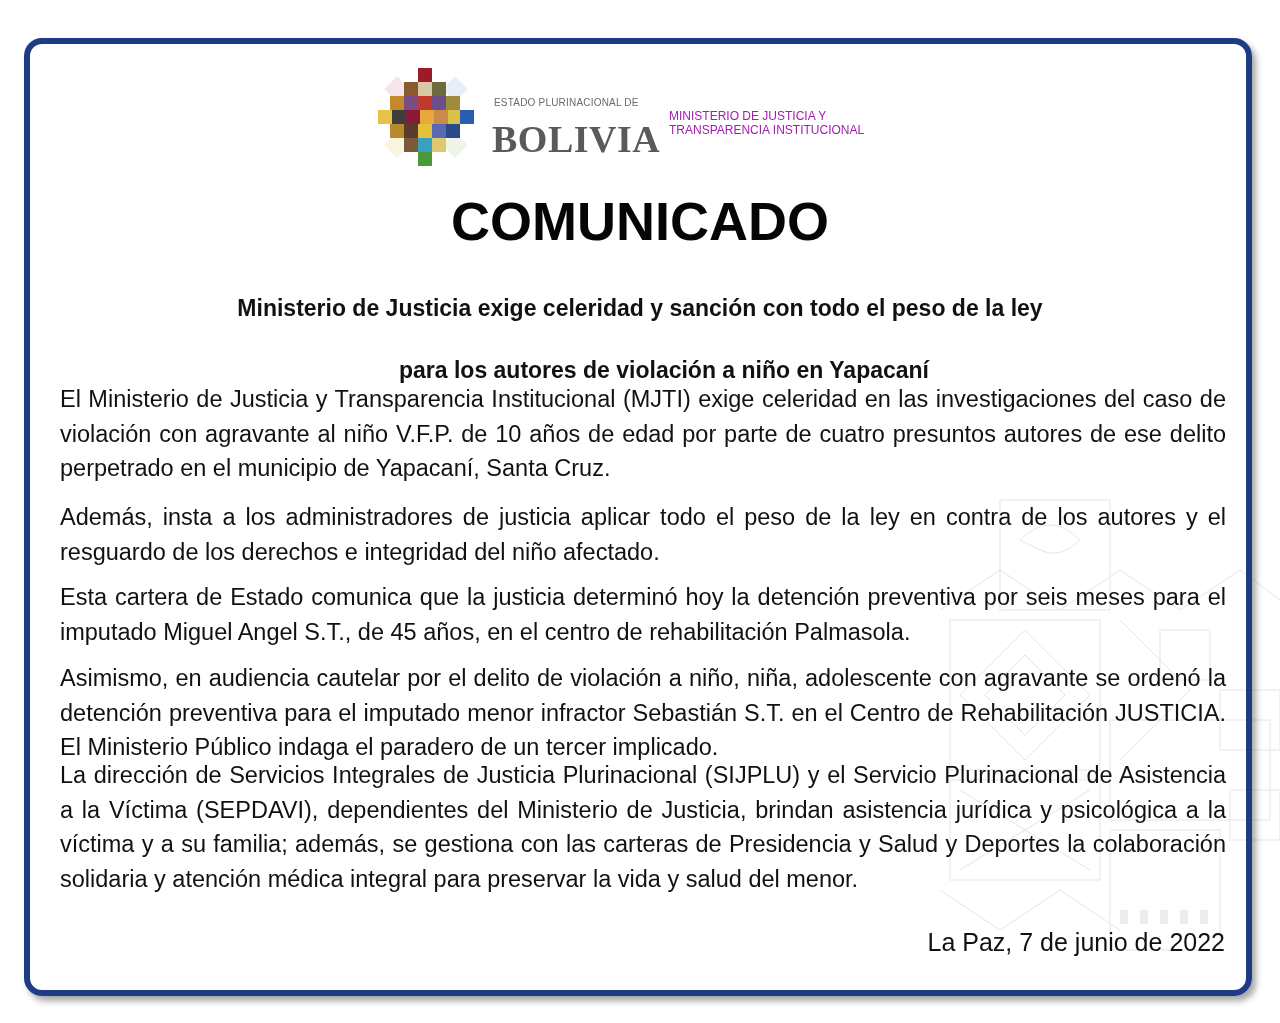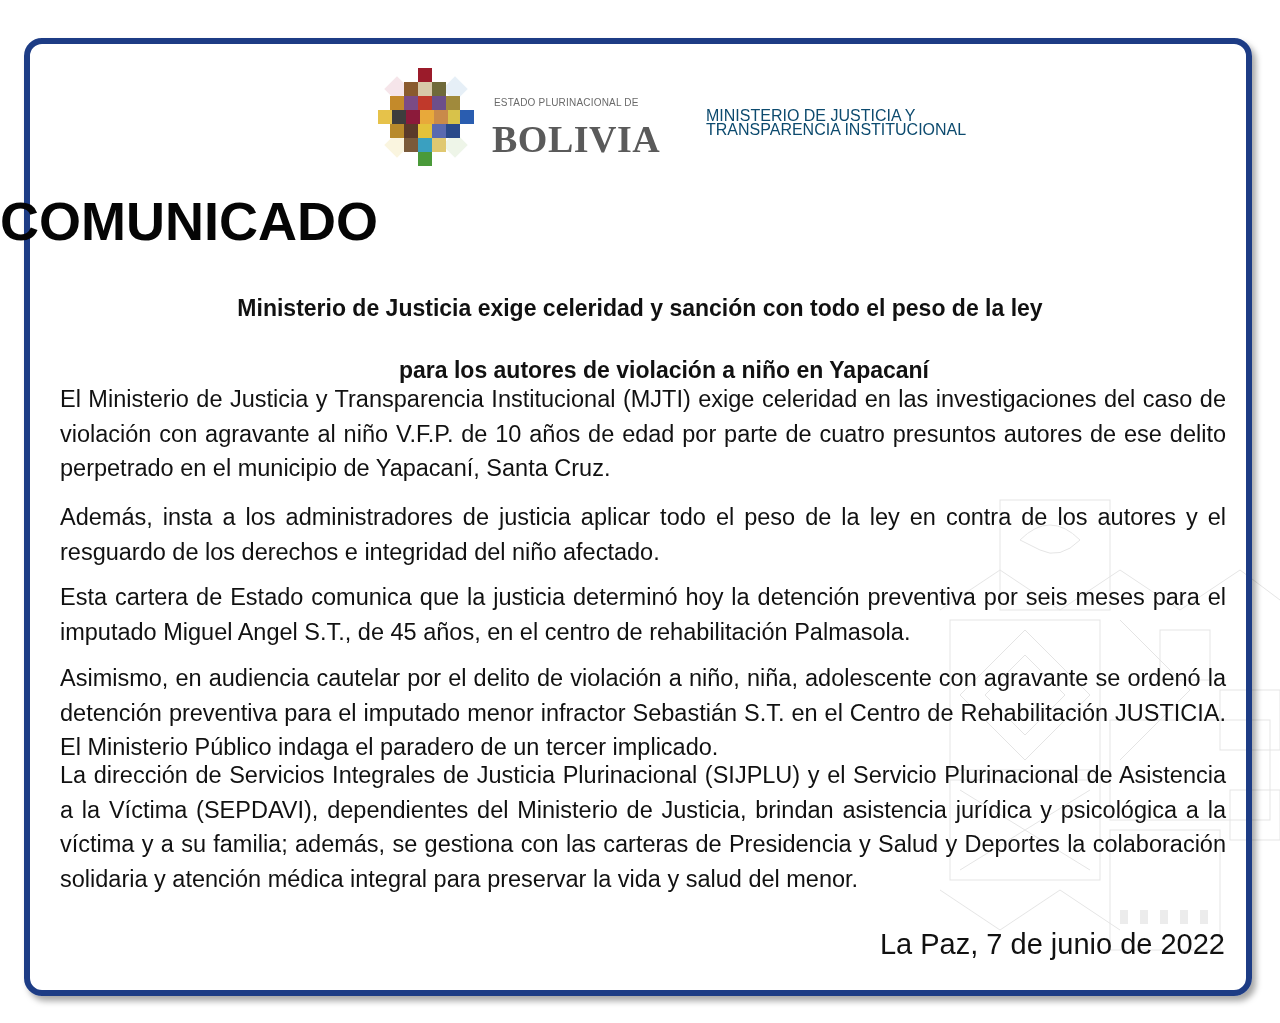--- a/index.html
+++ b/index.html
@@ -19,45 +19,45 @@
   .logo-row { position: absolute; left: 0; top: 0; width: 1244px; height: 180px; }
   .logo-icon { position: absolute; left: 378px; top: 66px; width: 96px; height: 102px; }
   .estado {
     position: absolute; left: 494px; top: 97px; font-size: 10px; color: #6a6a6a; letter-spacing: 0.2px;
   }
   .bolivia {
     position: absolute; left: 492px; top: 120px; font-family: "Liberation Serif", serif; font-weight: bold;
     font-size: 38px; color: #5a5a5a; letter-spacing: 0.5px; line-height: 38px;
   }
   .ministry {
-    position: absolute; left: 706px; top: 109px; font-size: 16px; color: #0c4a6e; line-height: 14px;
+    position: absolute; left: 669px; top: 109px; font-size: 12px; color: #a21caf; line-height: 14px;
   }
   .title {
-    position: absolute; left: 0; width: 1280px; top: 190px; 
+    position: absolute; left: 0; width: 1280px; top: 190px; text-align: center;
     font-weight: bold; font-size: 54px; color: #050505; letter-spacing: 0px;
     font-family: "Liberation Sans", sans-serif;
   }
   .subtitle {
     position: absolute; left: 0; width: 1280px; text-align: center; font-weight: bold;
     font-size: 23px; color: #111;
   }
   .sub1 { top: 295px; text-align: center; }
   .sub2 { top: 357px; padding-left: 24px; }
   .body-text {
     position: absolute; left: 60px; width: 1166px; font-size: 23.5px; line-height: 34.5px;
     text-align: justify; color: #111;
   }
   .body-text p { margin: 0; }
   .p1 { top: 382px; }
   .p2 { top: 500px; }
   .p3 { top: 580px; }
   .p4 { top: 661px; }
   .p5 { top: 758px; }
   .date {
-    position: absolute; right: 55px; top: 928px; font-size: 29px; color: #111;
+    position: absolute; right: 55px; top: 928px; font-size: 25px; color: #111;
   }
 </style>
 </head>
 <body>
 
 <svg class="watermark" viewBox="0 0 340 480" xmlns="http://www.w3.org/2000/svg">
   <g fill="none" stroke="#cfcfcf" stroke-width="1">
     <rect x="60" y="10" width="110" height="110"></rect>
     <path d="M80 50 q30 -30 60 0 q-20 20 -40 10 z"></path>
     <path d="M0 120 L60 80 L120 120 L180 80 L240 120 L300 80 L340 110"></path>

